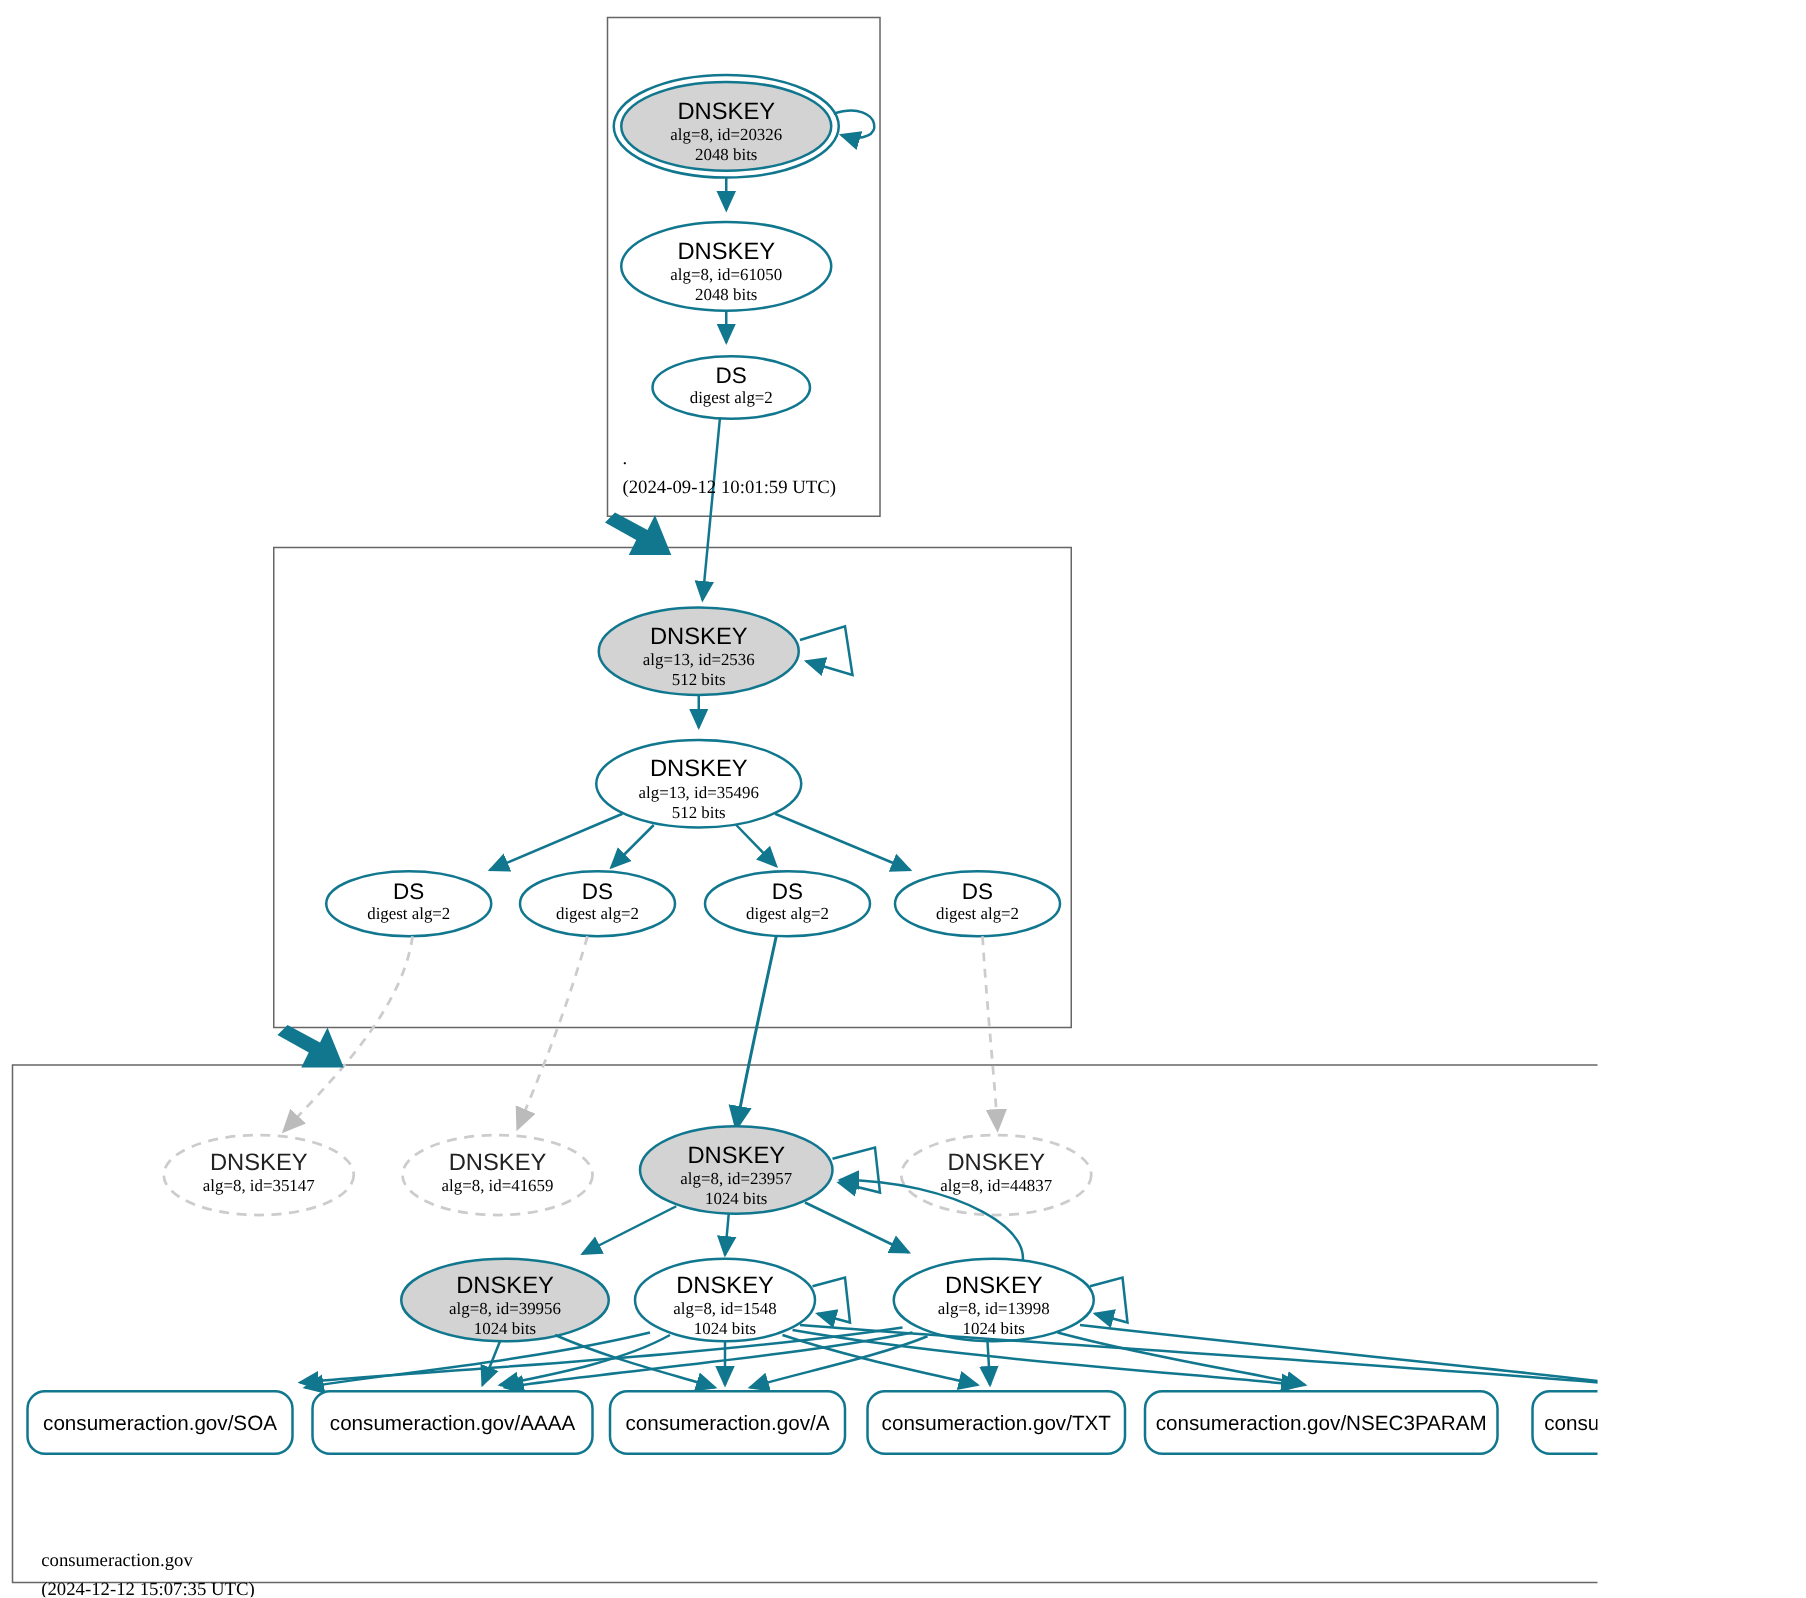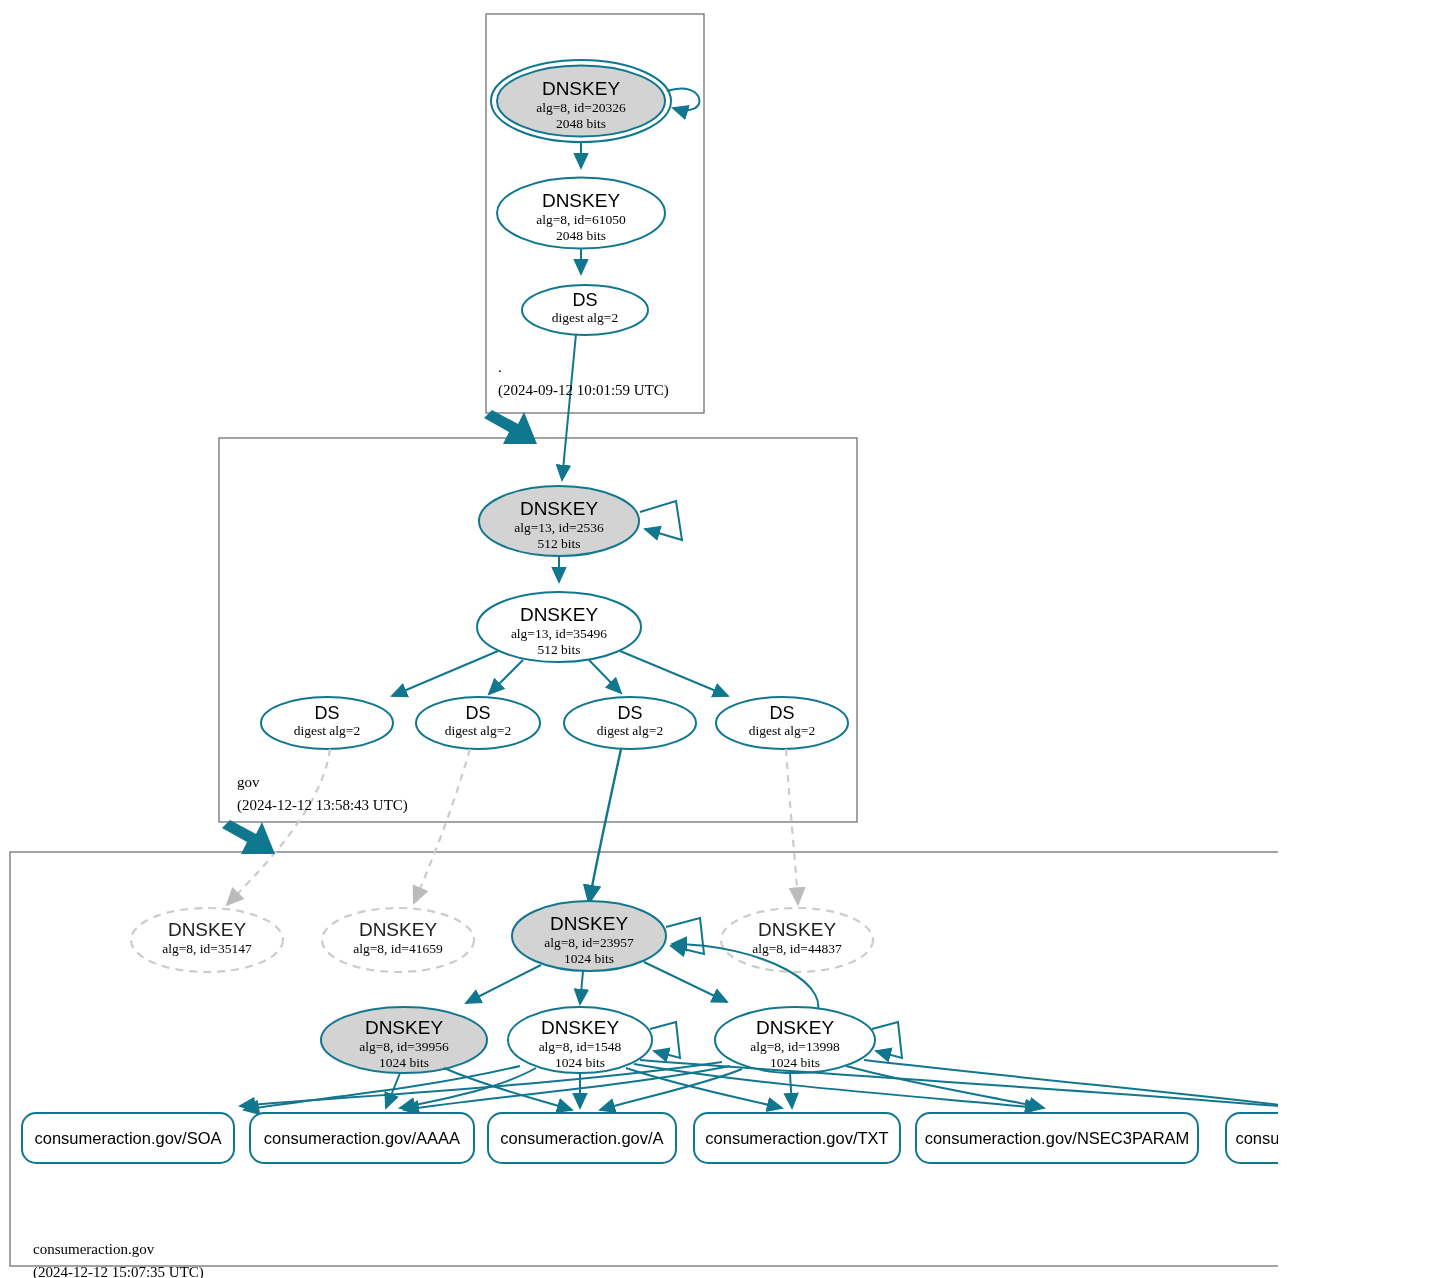--- a/index.html
+++ b/index.html
@@ -221,23 +221,19 @@
     <text class="rrset-text" x="797" y="1144">consumeraction.gov/TXT</text>
     <text class="rrset-text" x="1057" y="1144">consumeraction.gov/NSEC3PARAM</text>
     <text class="rrset-text" x="1323" y="1144">consumeraction.gov/NS</text>
   </svg>
 
   <div class="zone-label" style="left:498px; top:356px;">
     <span class="zname">.</span>
     <span class="ztime">(2024-09-12 10:01:59 UTC)</span>
   </div>
 
-  <div class="zone-label" style="left:237px; top:771px;">
-    <span class="zname">gov</span>
-    <span class="ztime">(2024-12-12 13:58:43 UTC)</span>
-  </div>
 
   <div class="zone-label" style="left:33px; top:1238px;">
     <span class="zname">consumeraction.gov</span>
     <span class="ztime">(2024-12-12 15:07:35 UTC)</span>
   </div>
 
 </div>
 
 </body></html>

